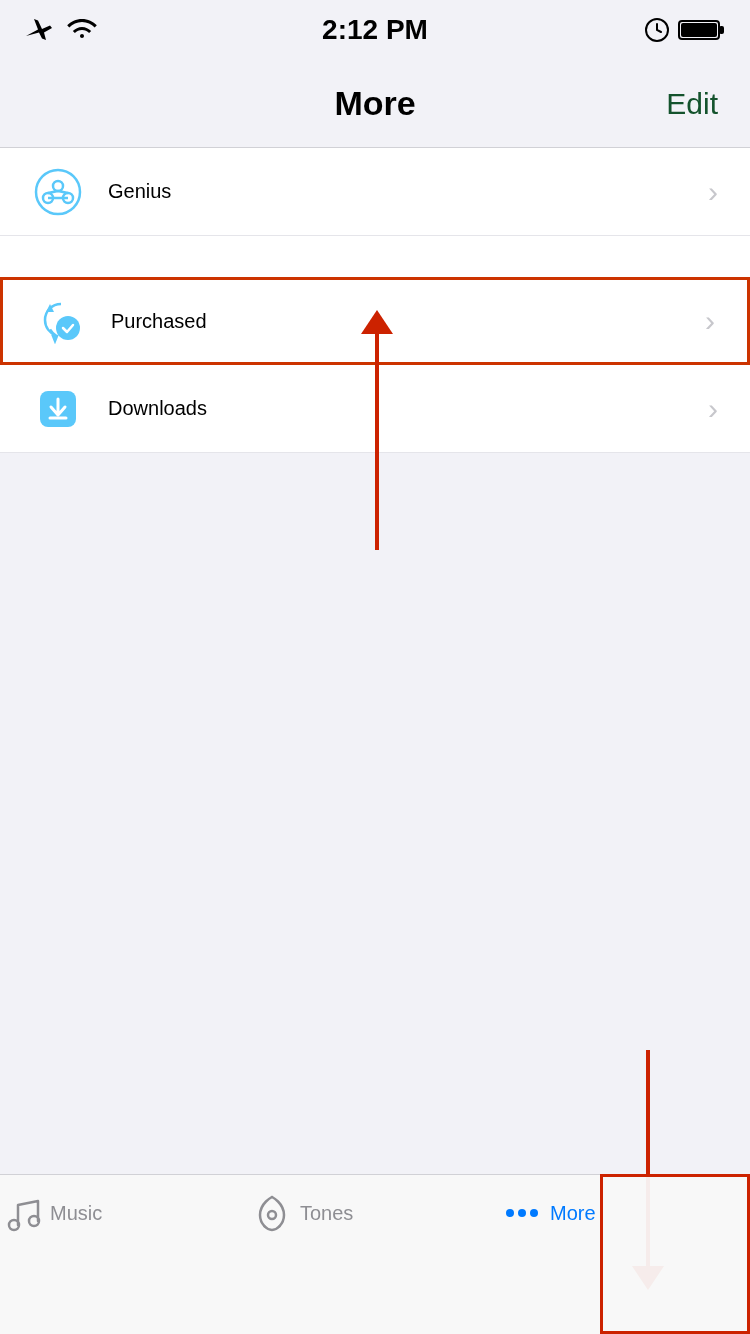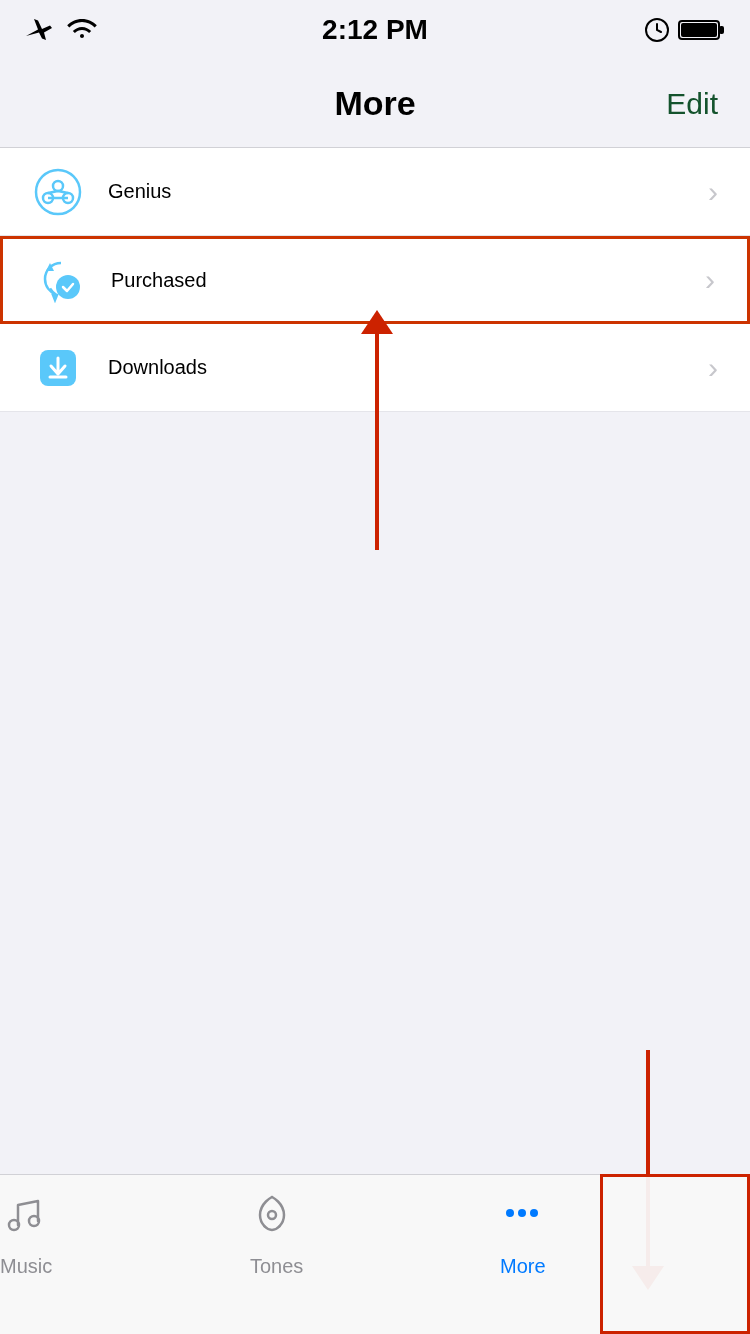--- a/index.html
+++ b/index.html
@@ -80,20 +80,21 @@
       align-items: center;
       padding: 0 32px;
       border-bottom: 1px solid #e5e5ea;
       position: relative;
       cursor: pointer;
     }
     .list-item.purchased {
       border: 3px solid #cc3300;
       border-radius: 0;
       box-shadow: none;
+      margin-top: 41px;
     }
     .list-item-icon {
       width: 52px;
       height: 52px;
       margin-right: 24px;
       display: flex;
       align-items: center;
       justify-content: center;
       flex-shrink: 0;
     }
@@ -158,22 +159,23 @@
       height: 160px;
       background: rgba(248, 248, 248, 0.95);
       border-top: 1px solid #d1d1d6;
       display: flex;
       align-items: flex-start;
       padding-top: 16px;
     }
     .tab-item {
       flex: 1;
       display: flex;
-      flex-direction: column;
-      gap: 20px;
+      flex-direction: row;
+      align-items: center;
+      gap: 6px;
       cursor: pointer;
     }
     .tab-item.active .tab-label {
       color: #007aff;
     }
     .tab-label {
       font-size: 20px;
       color: #8e8e93;
     }
 

